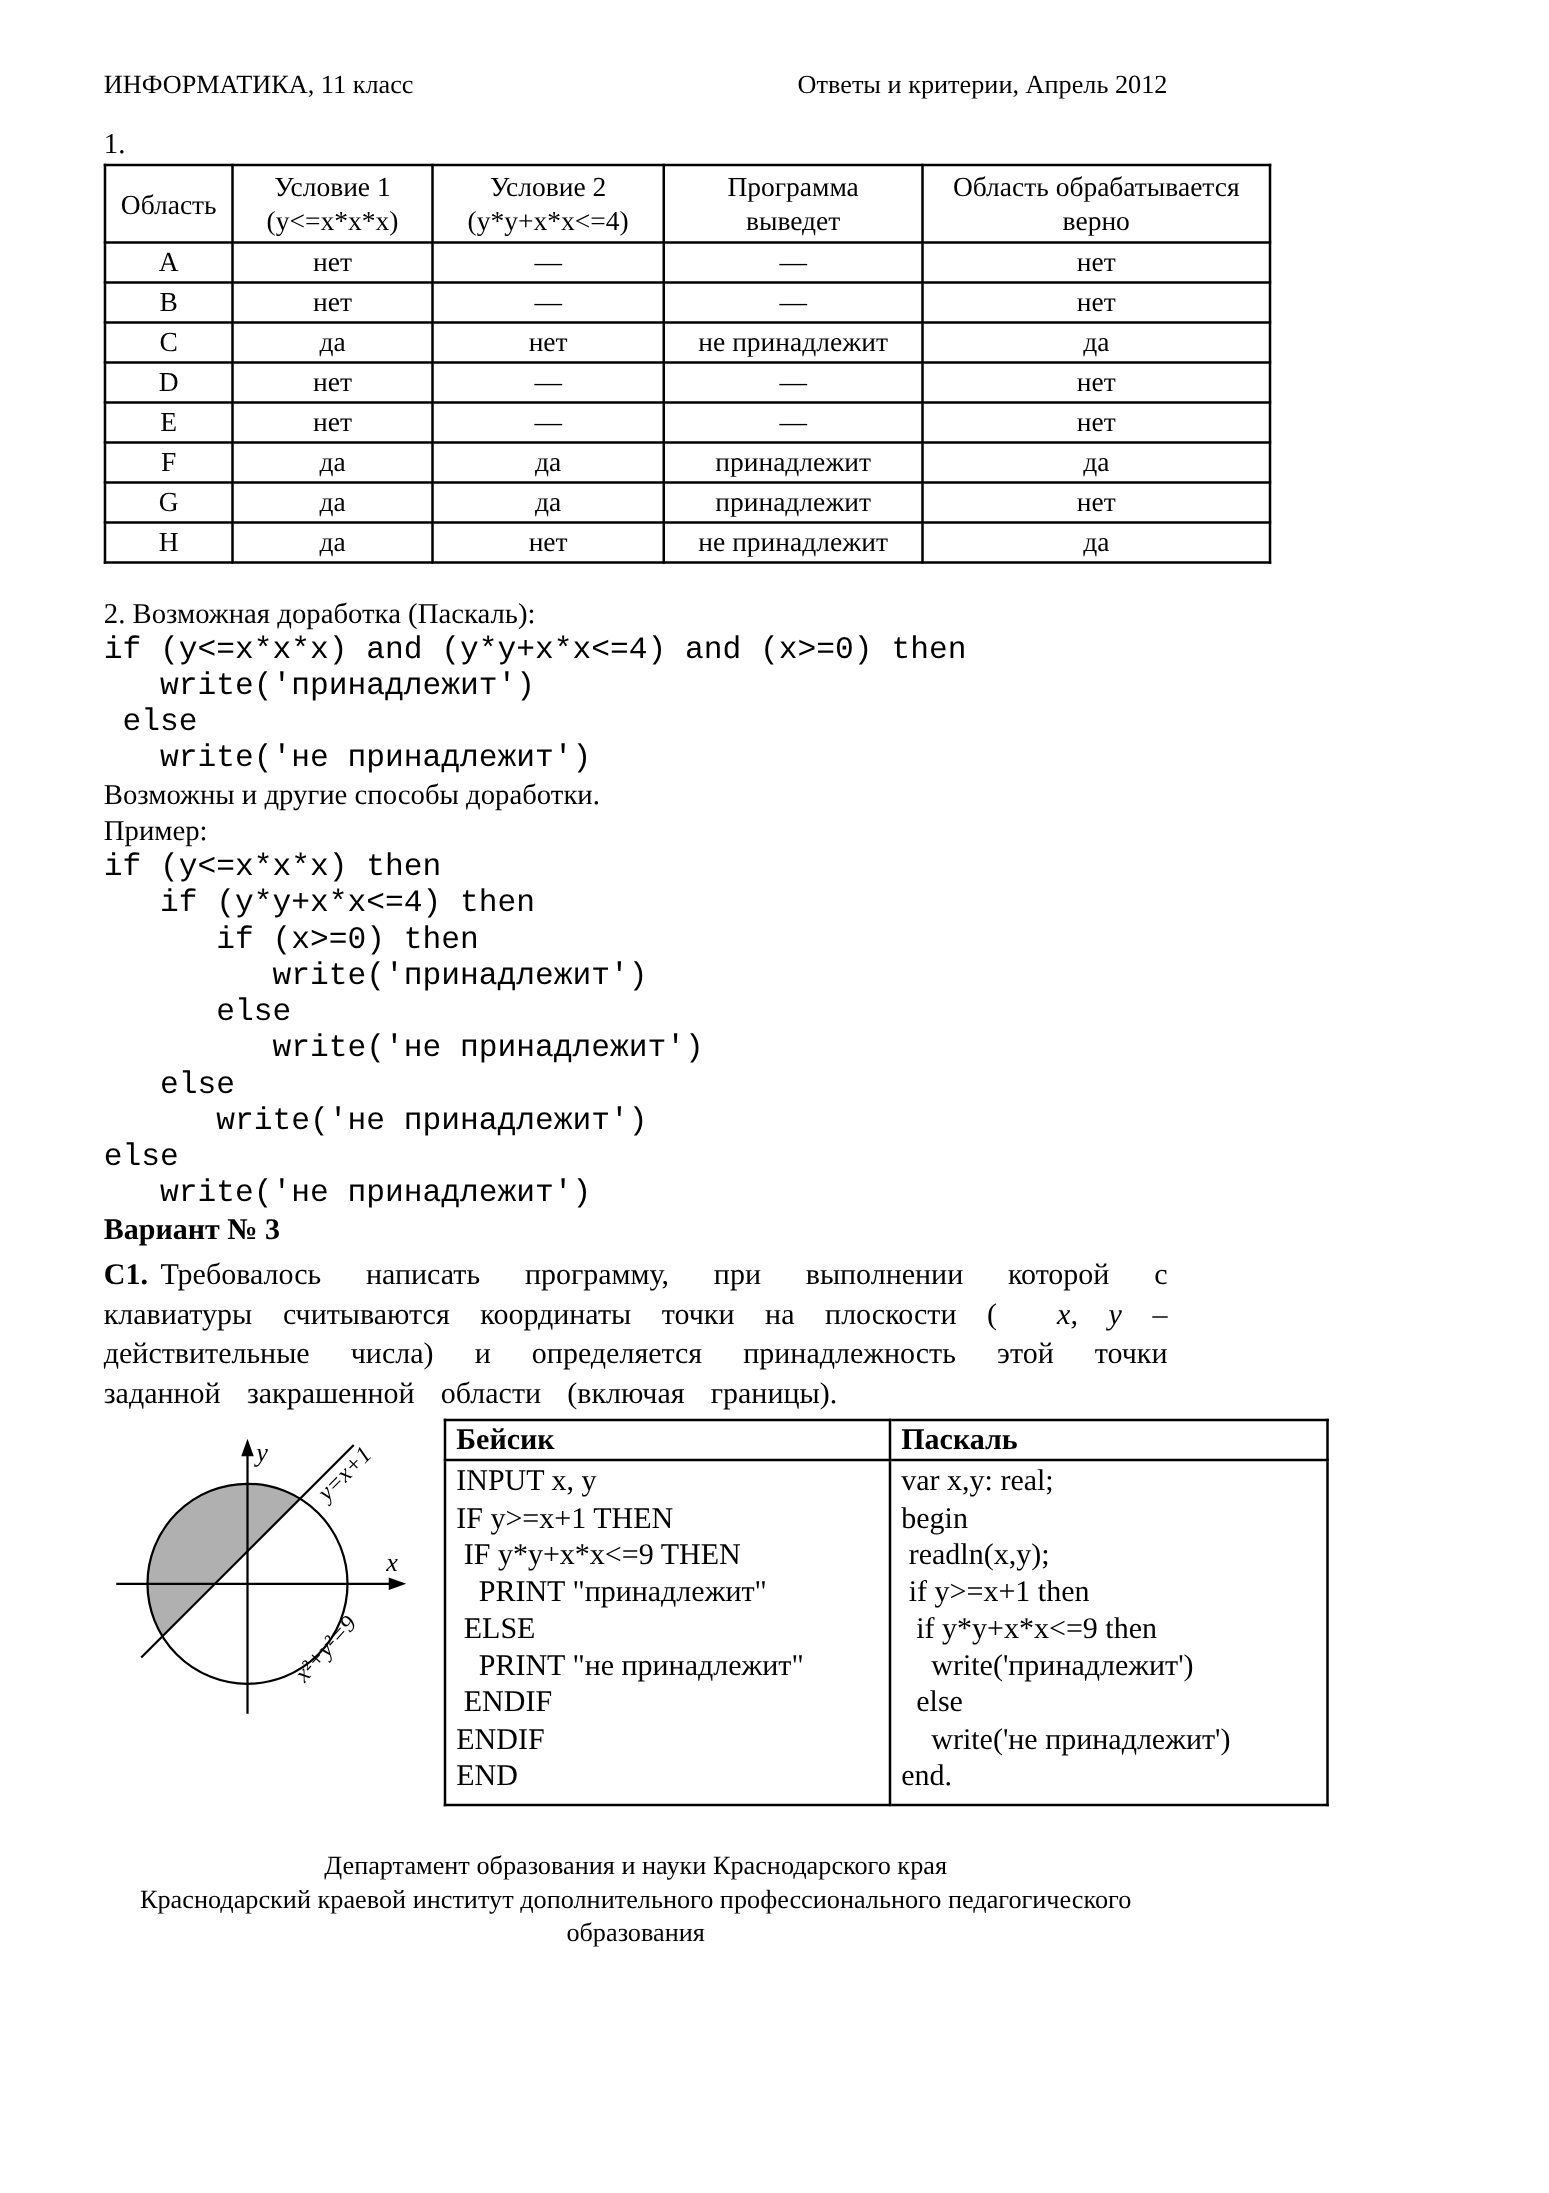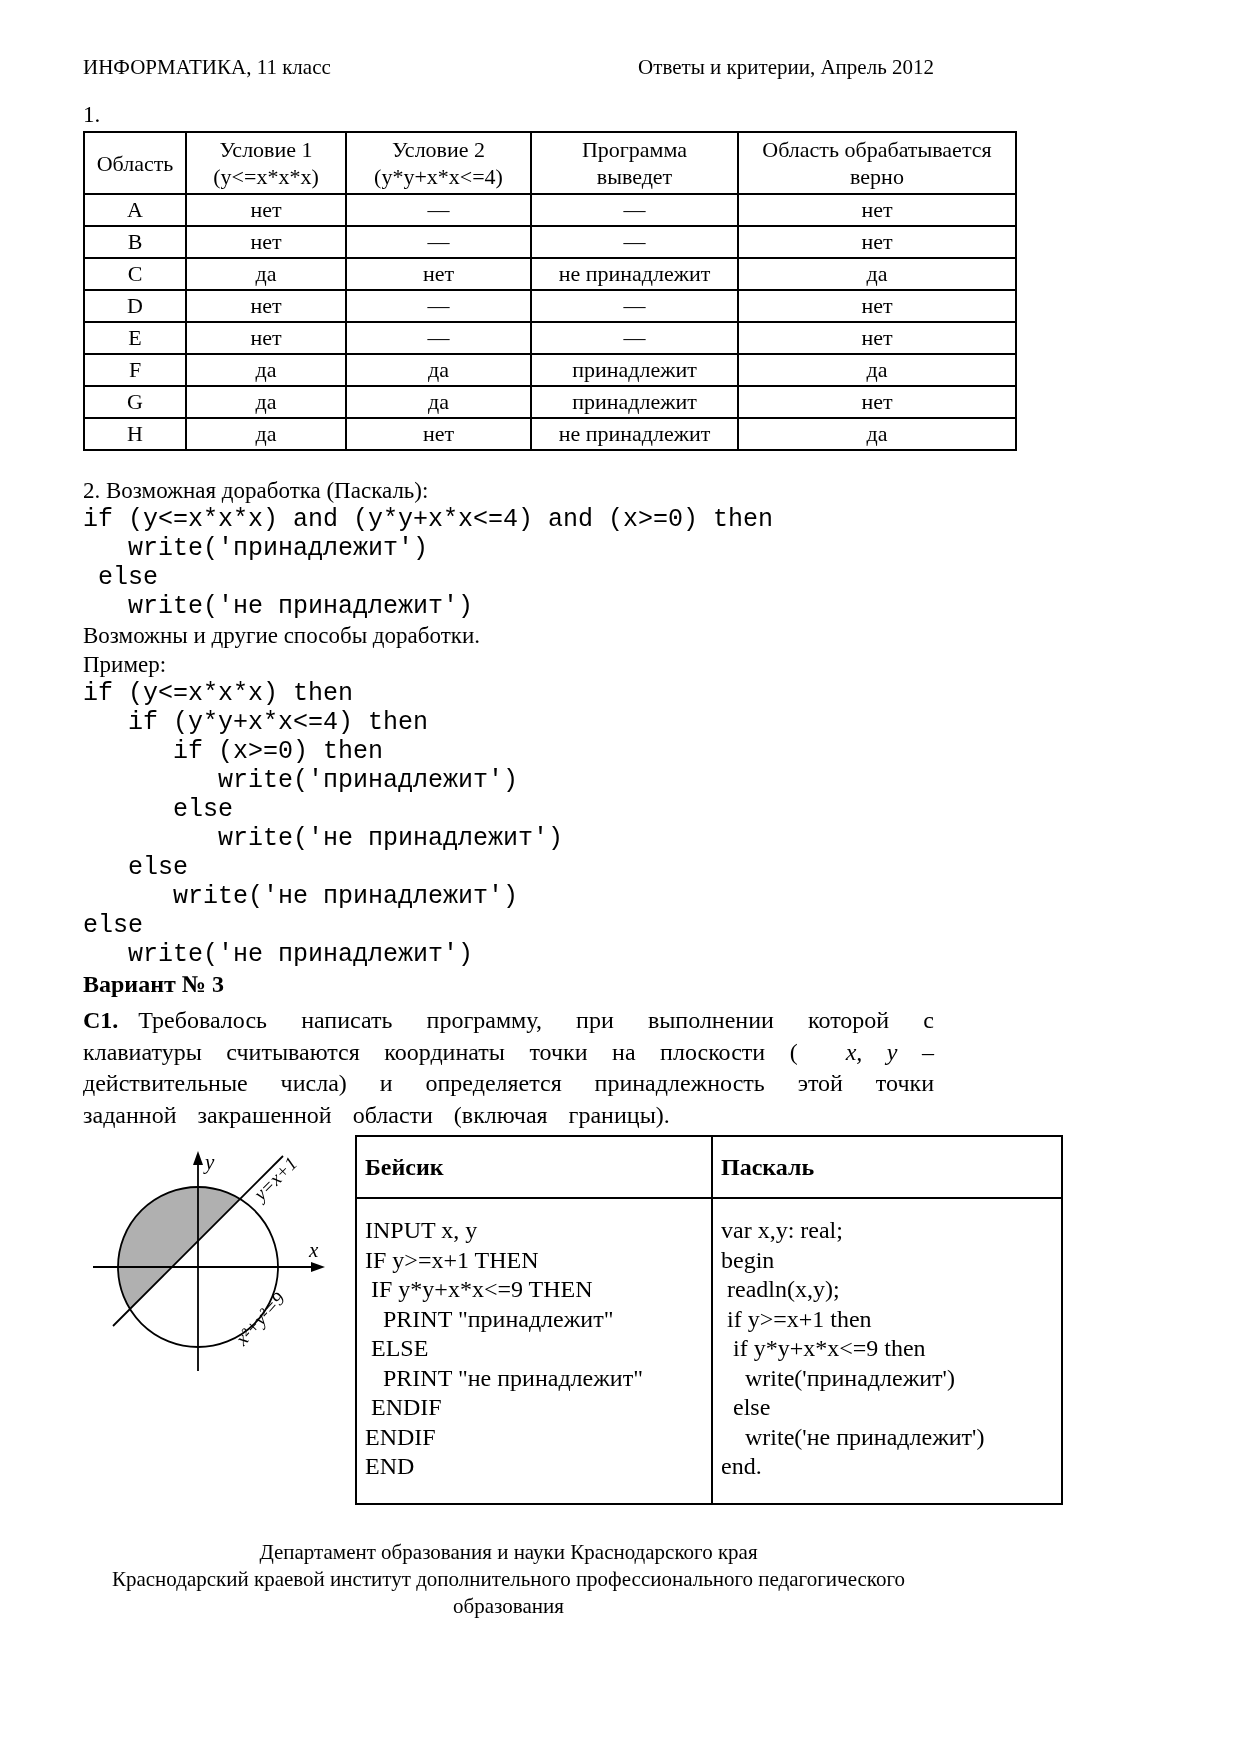--- a/index.html
+++ b/index.html
@@ -18,28 +18,28 @@
   .answer th, .answer td { border: 2px solid #000; text-align: center; font-weight: normal; }
   .answer th { font-size: 22px; line-height: 27px; white-space: pre-line; padding: 3px 2px; }
   .answer td { font-size: 22px; height: 30px; padding: 0 2px; }
 
   .para { font-size: 23px; line-height: 29px; }
   .sec2-title { margin-top: 25px; }
   pre.code { margin: 0; font-family: "Liberation Mono", "DejaVu Sans Mono", monospace; font-size: 25px; line-height: 29px; white-space: pre; }
 
   .variant-title { font-size: 24px; font-weight: bold; line-height: 30px; }
   .task { margin: 6px 0 0 0; font-size: 24px; line-height: 31.5px; text-align: justify; word-spacing: 15px; }
-  .task b { margin-right: 20px; }
+  .task b { margin-right: 10px; }
   .task i { font-style: italic; margin-left: 48px; }
 
   .bottom-row { display: flex; align-items: flex-start; margin-top: 4px; }
   .figure-wrap { width: 272px; flex: 0 0 272px; padding-top: 12px; }
 
   table.codes { border-collapse: collapse; table-layout: fixed; width: 706px; }
-  .codes th, .codes td { border: 2px solid #000; text-align: left; vertical-align: top; padding: 15px 8px; }
+  .codes th, .codes td { border: 2px solid #000; text-align: left; vertical-align: top; padding: 0 8px; }
   .codes th { font-size: 24px; line-height: 30px; }
   .codes td { font-size: 24px; }
   .codes td pre { margin: 2px 0 6px 0; font-family: inherit; font-size: inherit; line-height: 29.5px; white-space: pre; }
 
   .doc-footer { margin-top: 34px; text-align: center; font-size: 21px; line-height: 27px; }
 
   .axis-label { font-family: "Liberation Serif", serif; font-style: italic; font-size: 21px; }
   .fig-label  { font-family: "Liberation Serif", serif; font-style: italic; font-size: 19px; }
 </style>
 </head>

